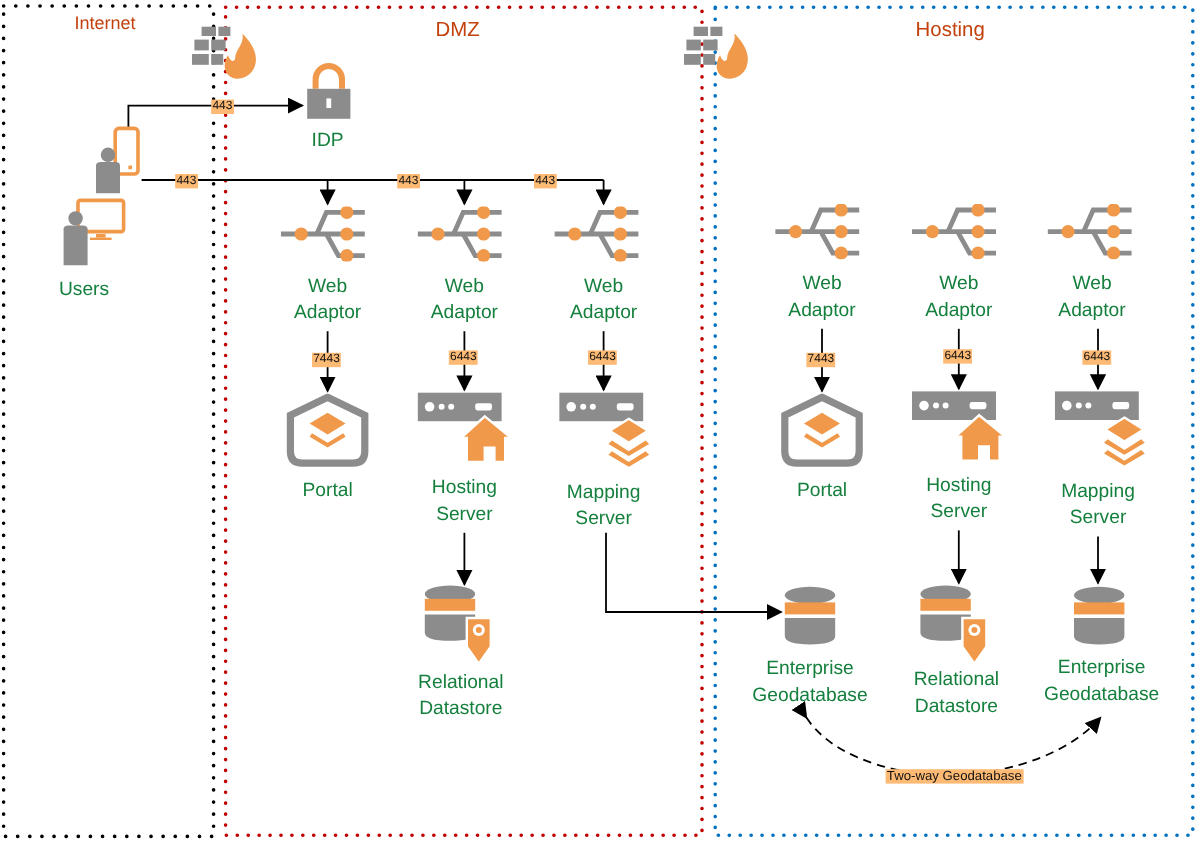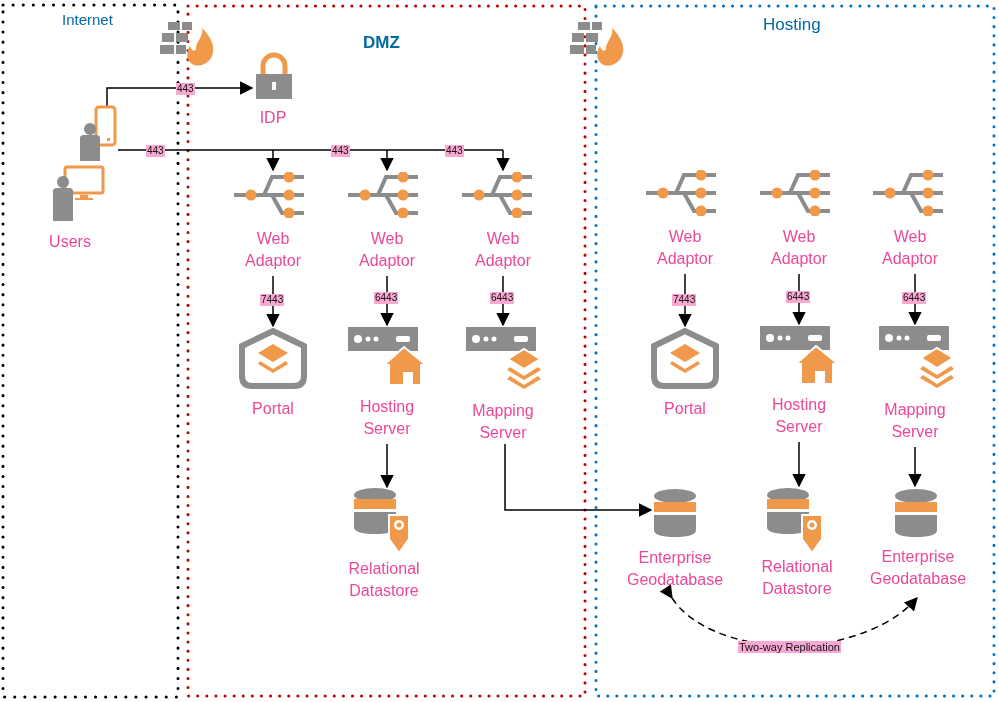--- a/index.html
+++ b/index.html
@@ -1,20 +1,20 @@
 <!DOCTYPE html>
 <html><head>
 <meta charset="utf-8">
 <style>
   html, body { margin:0; padding:0; background:#ffffff; }
   body { width:999px; height:702px; position:relative; overflow:hidden;
          font-family:"Liberation Sans", sans-serif; color:#222; }
-  .zone-label { position:absolute; font-size:17px; color:#0369a1; }
-  .node-label { position:absolute; text-align:center; font-size:16px; line-height:22px; color:#ec4899; width:140px; }
-  .port { position:absolute; font-size:10px; background:#f9a8d4; color:#111; padding:0 1px; line-height:12px; }
+  .zone-label { position:absolute; font-size:17px; color:#c2410c; }
+  .node-label { position:absolute; text-align:center; font-size:16px; line-height:22px; color:#15803d; width:140px; }
+  .port { position:absolute; font-size:10px; background:#fdba74; color:#111; padding:0 1px; line-height:12px; }
   .icon { position:absolute; }
   svg.lines { position:absolute; left:0; top:0; }
 </style>
 </head>
 <body>
 
 <svg class="lines" width="999" height="702">
   <rect x="3" y="5" width="175" height="692" fill="none" stroke="#000" stroke-width="3" stroke-dasharray="0.1 10" stroke-linecap="round"></rect>
   <rect x="188" y="6" width="397" height="690" fill="none" stroke="#c00000" stroke-width="3" stroke-dasharray="0.1 9" stroke-linecap="round"></rect>
   <rect x="596" y="6" width="398" height="690" fill="none" stroke="#0070c0" stroke-width="3" stroke-dasharray="0.1 9" stroke-linecap="round"></rect>
@@ -41,21 +41,21 @@
   <path d="M685,274 V326" fill="none" stroke="#000" stroke-width="1.5" marker-end="url(#arr)"></path>
   <path d="M799,274 V324" fill="none" stroke="#000" stroke-width="1.5" marker-end="url(#arr)"></path>
   <path d="M915,274 V324" fill="none" stroke="#000" stroke-width="1.5" marker-end="url(#arr)"></path>
   <path d="M799,442 V486" fill="none" stroke="#000" stroke-width="1.5" marker-end="url(#arr)"></path>
   <path d="M915,447 V486" fill="none" stroke="#000" stroke-width="1.5" marker-end="url(#arr)"></path>
 
   <path d="M672,598 Q700,640 790,648 Q880,640 917,598" fill="none" stroke="#000" stroke-width="1.5" stroke-dasharray="7 5" marker-start="url(#arr)" marker-end="url(#arr)"></path>
 </svg>
 
 <div class="zone-label" style="left:62px;top:11px;font-size:15px;">Internet</div>
-<div class="zone-label" style="left:363px;top:33px;font-weight:bold;">DMZ</div>
+<div class="zone-label" style="left:363px;top:15px;">DMZ</div>
 <div class="zone-label" style="left:763px;top:15px;">Hosting</div>
 
 <svg class="icon" style="left:160px;top:22px" width="62" height="50" viewBox="0 0 62 50">
   <g fill="#8c8c8c">
     <rect x="8" y="0" width="12" height="8"></rect>
       <rect x="22" y="0" width="10" height="8"></rect>
     <rect x="2" y="11" width="12" height="9"></rect>
       <rect x="16" y="11" width="12" height="9"></rect>
     <rect x="0" y="23" width="14" height="9"></rect>
       <rect x="16" y="23" width="10" height="9"></rect>
@@ -284,13 +284,13 @@
 </svg>
 <div class="node-label" style="left:727px;top:556px;"><span>Relational</span><br><span>Datastore</span></div>
 
 <svg class="icon" style="left:893px;top:488px" width="46" height="50" viewBox="0 0 46 50">
   <ellipse cx="23" cy="8" rx="21" ry="7" fill="#8c8c8c"></ellipse>
   <rect x="2" y="14" width="42" height="10" fill="#f0994a"></rect>
   <path d="M2,27 H44 V42 Q44,49 23,49 Q2,49 2,42 Z" fill="#8c8c8c"></path>
 </svg>
 <div class="node-label" style="left:848px;top:546px;"><span>Enterprise</span><br><span>Geodatabase</span></div>
 
-<div class="port" style="left:738px;top:641px;font-size:11px;">Two-way Replication</div>
+<div class="port" style="left:738px;top:641px;font-size:11px;">Two-way Geodatabase</div>
 
 </body></html>

